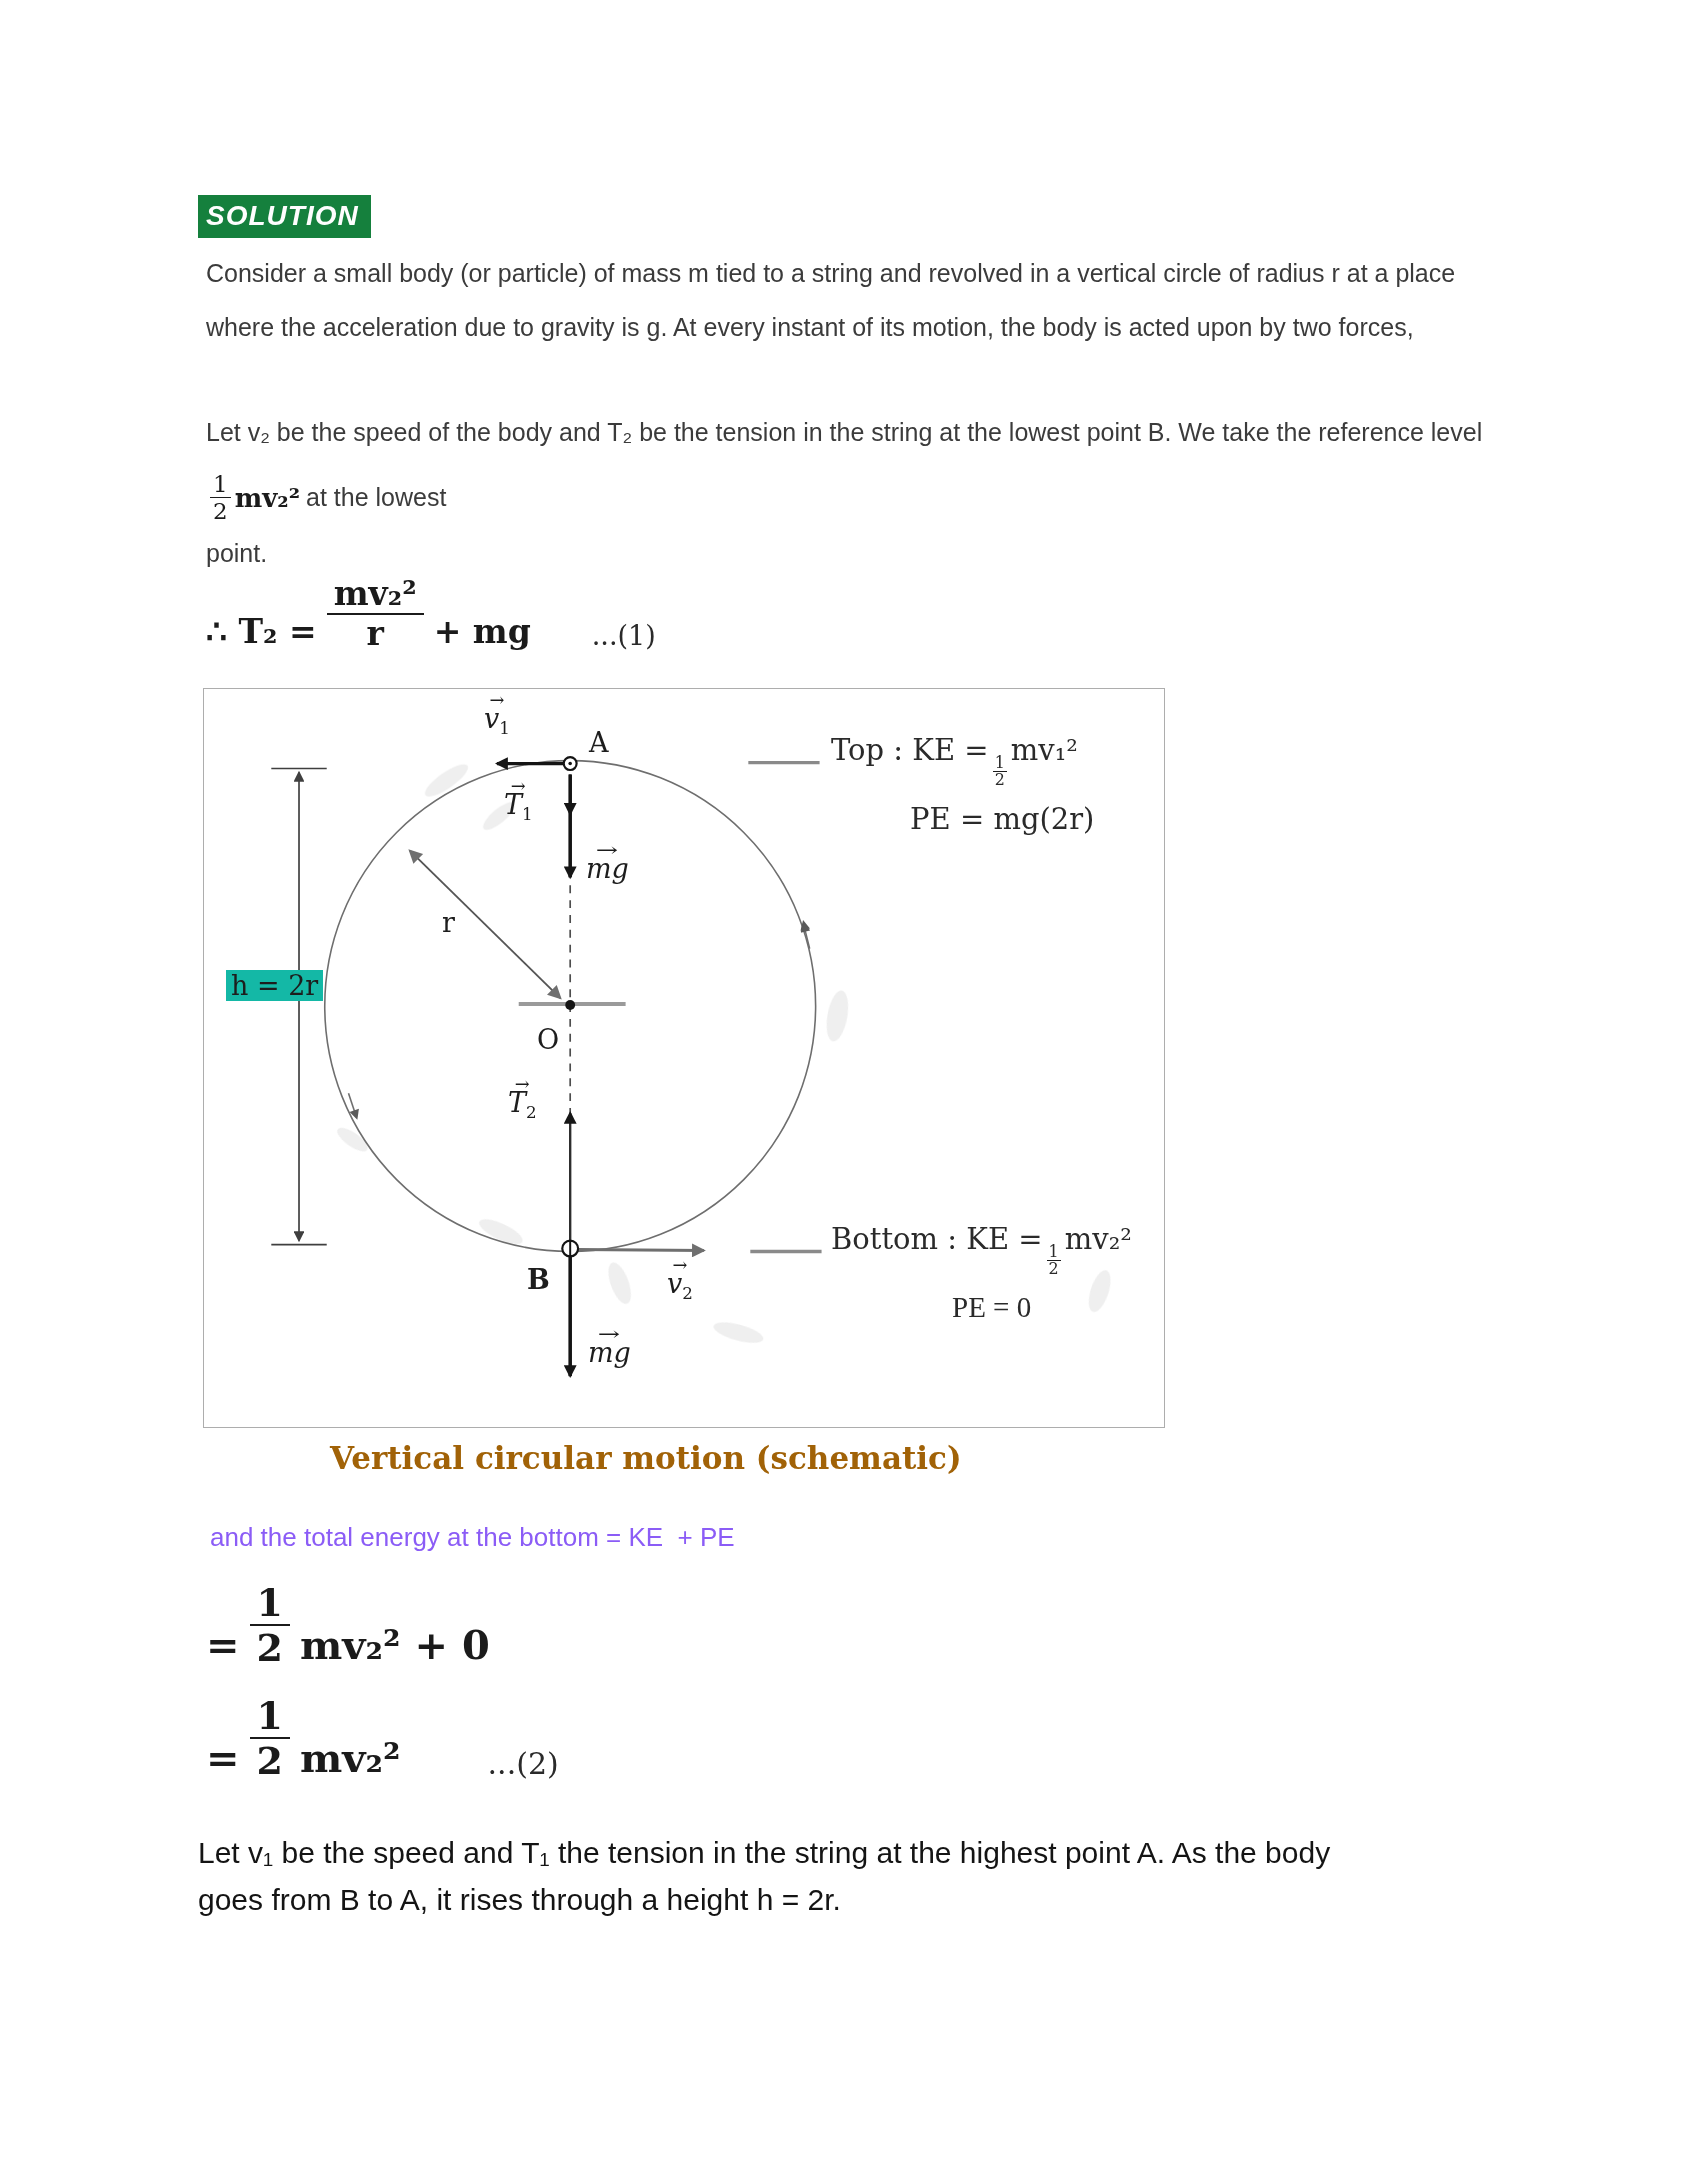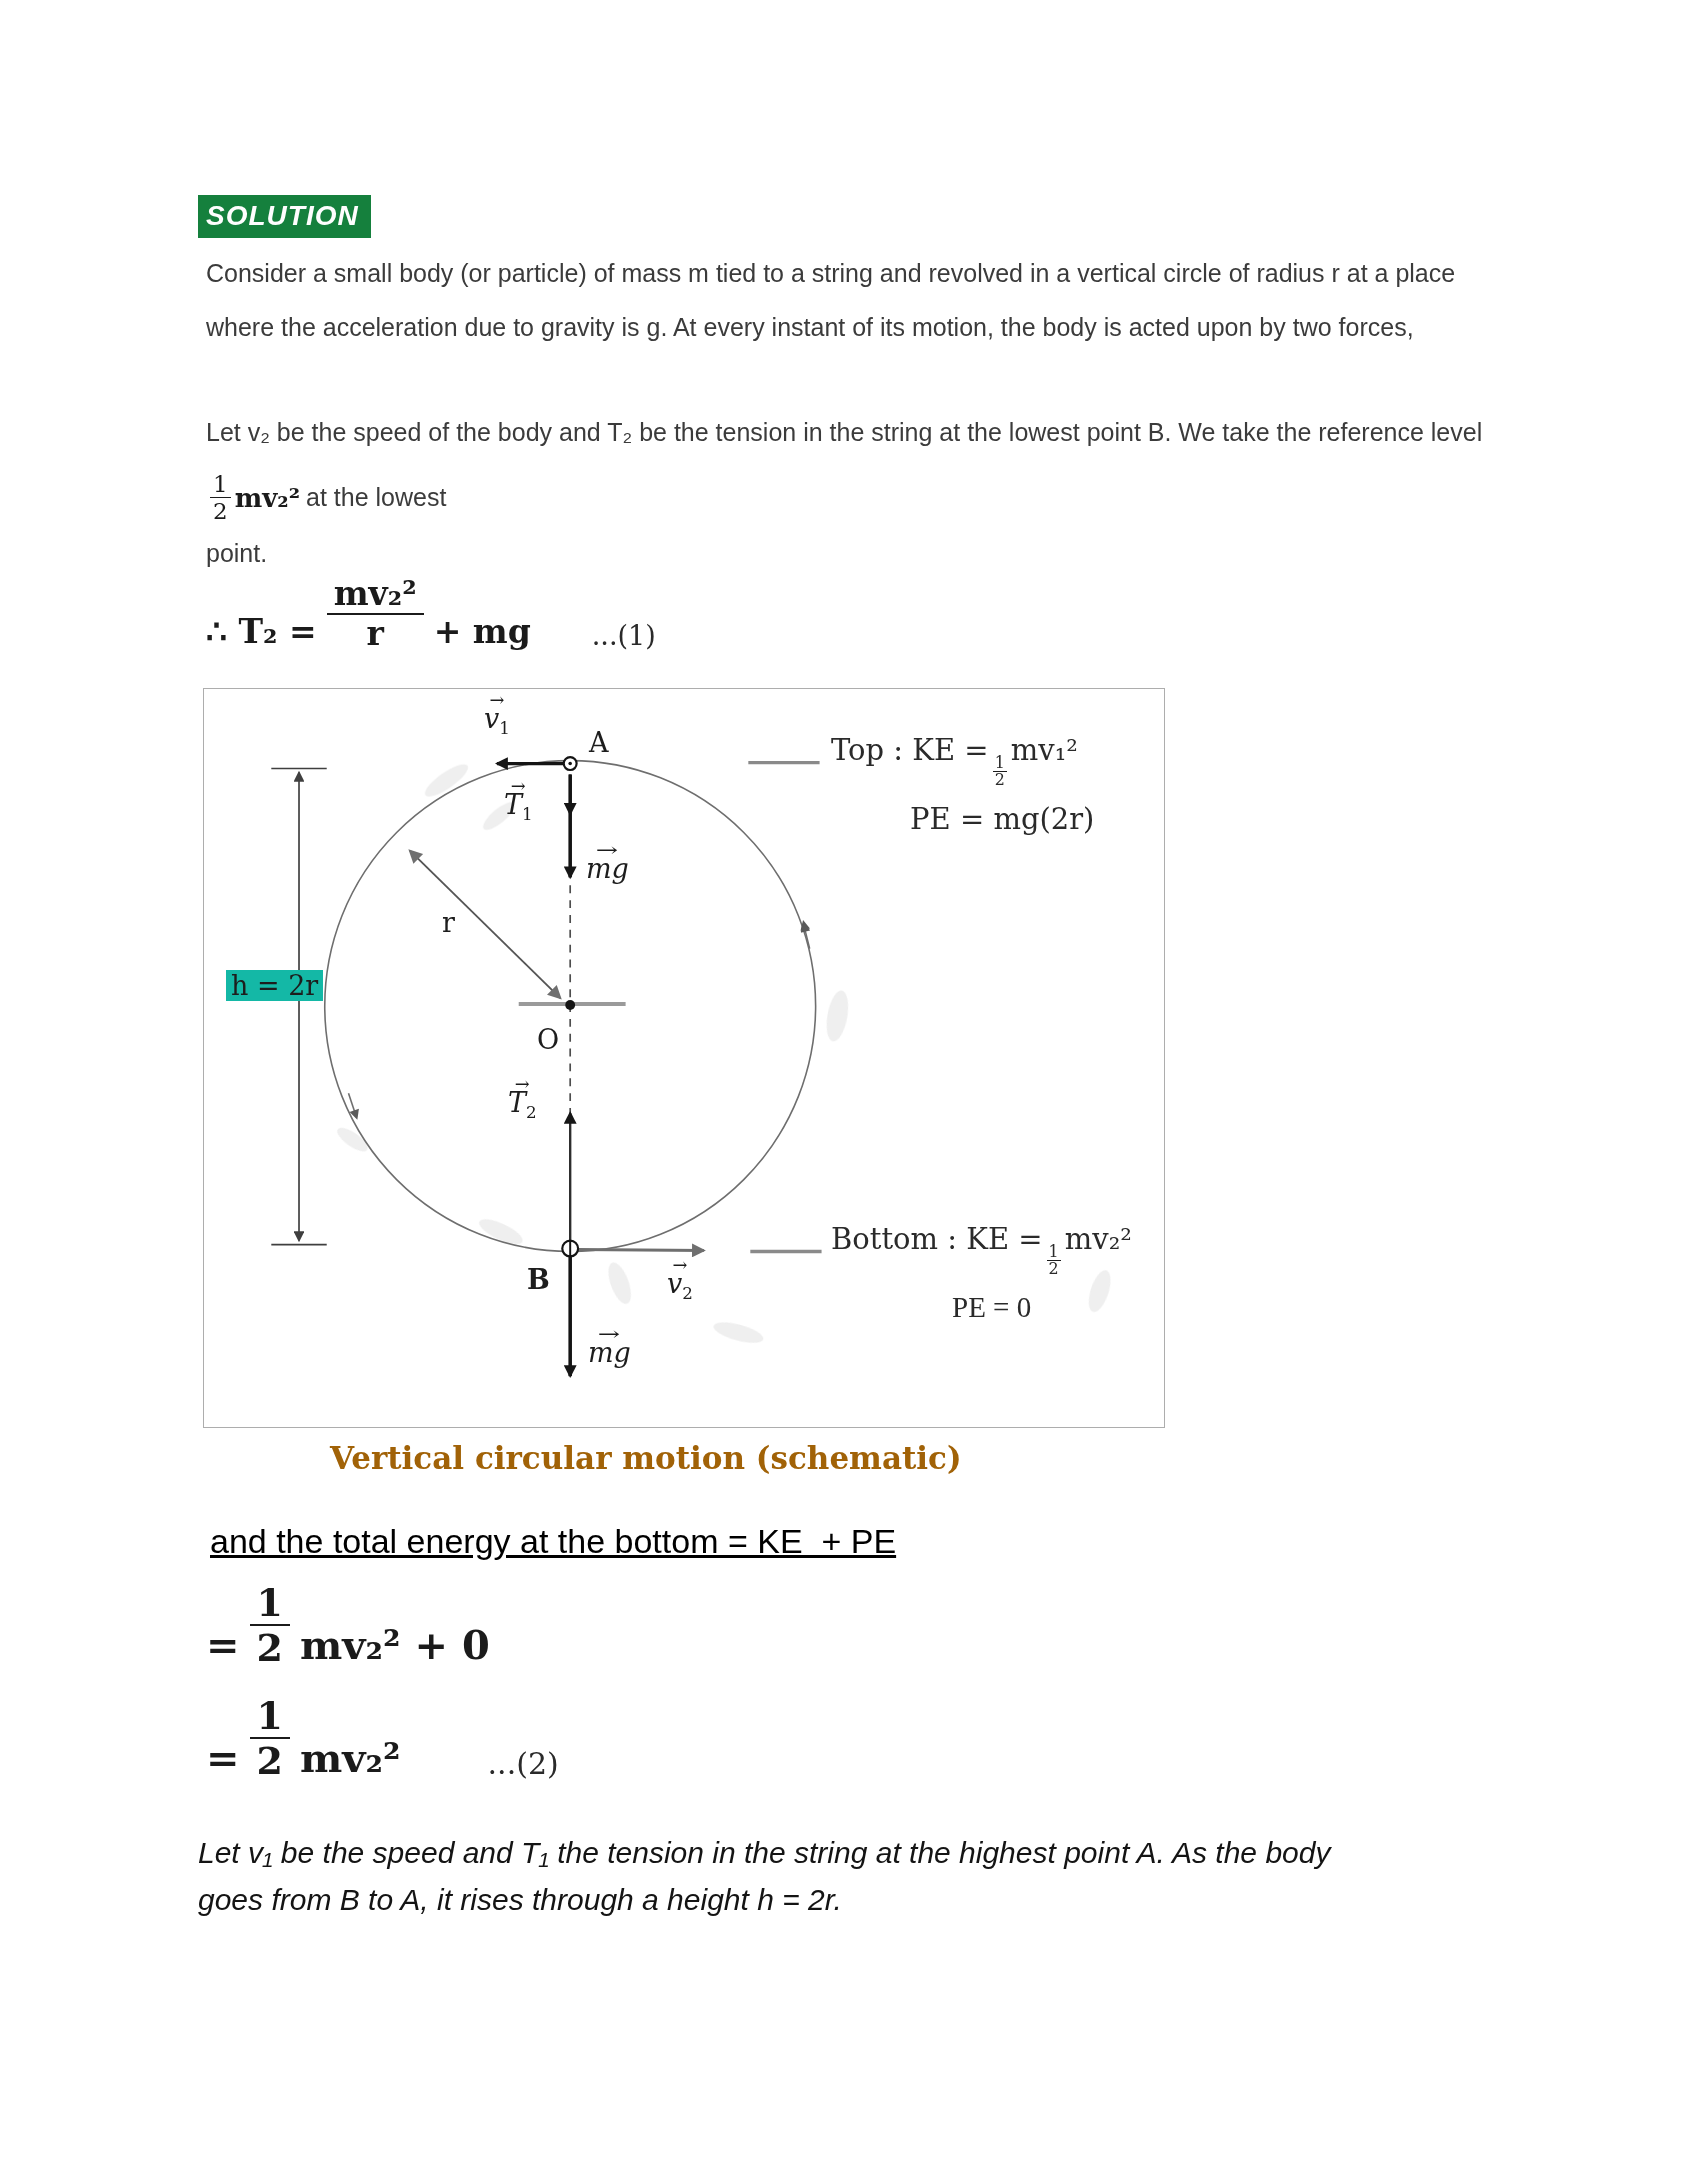--- a/index.html
+++ b/index.html
@@ -61,23 +61,23 @@
   .figure svg{position:absolute;left:0;top:0;}
   .flabel{position:absolute;font-family:"DejaVu Serif","Liberation Serif",serif;font-size:27px;color:#1d1d1d;white-space:nowrap;}
   .flabel sub{font-size:0.62em;}
   .ital{}
   .whitebg{background:#14b8a6;padding:0 5px;}
   .note{position:absolute;font-family:"DejaVu Serif","Liberation Serif",serif;font-size:29px;color:#2a2a2a;}
   .note .nline{white-space:nowrap;}
 
   .caption{left:330px;top:1440px;font-family:"DejaVu Serif","Liberation Serif",serif;font-weight:700;font-size:31px;color:#a16207;}
 
-  .energy{left:210px;top:1522px;font-weight:300;font-size:34px;color:#000000;white-space:pre-wrap;text-decoration:underline;}
-
-  .closing{left:198px;top:1829px;font-size:30px;color:#141414;line-height:47px;font-style:italic;}
+  .energy{left:210px;top:1522px;font-weight:300;font-size:26px;color:#8b5cf6;white-space:pre-wrap;}
+
+  .closing{left:198px;top:1829px;font-size:30px;color:#141414;line-height:47px;}
   .closing .pline{white-space:nowrap;}
 </style>
 </head>
 <body>
 
 <div class="abs badge">SOLUTION</div>
 
 <div class="abs para p1">
   <div class="pline">Consider a small body (or particle) of mass m tied to a string and revolved in a vertical circle of radius r at a place</div>
   <div class="pline">where the acceleration due to gravity is g. At every instant of its motion, the body is acted upon by two forces,</div>

